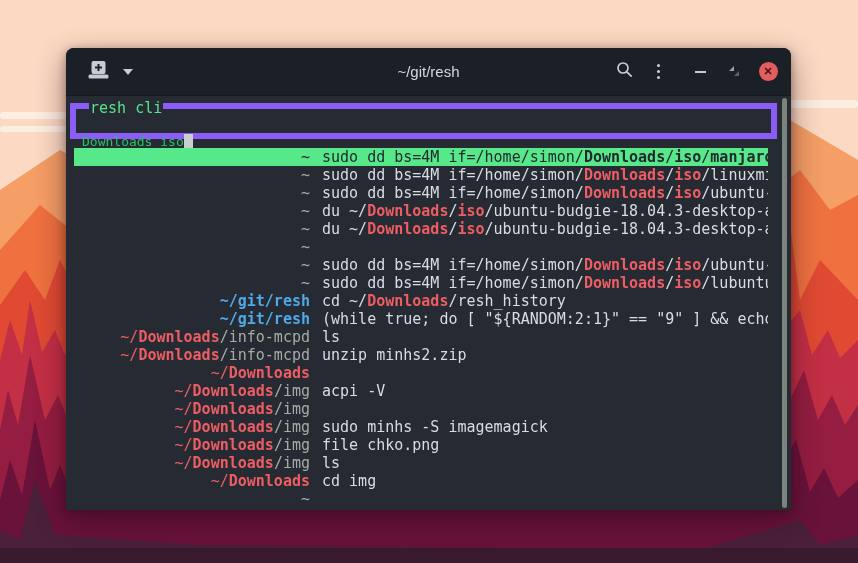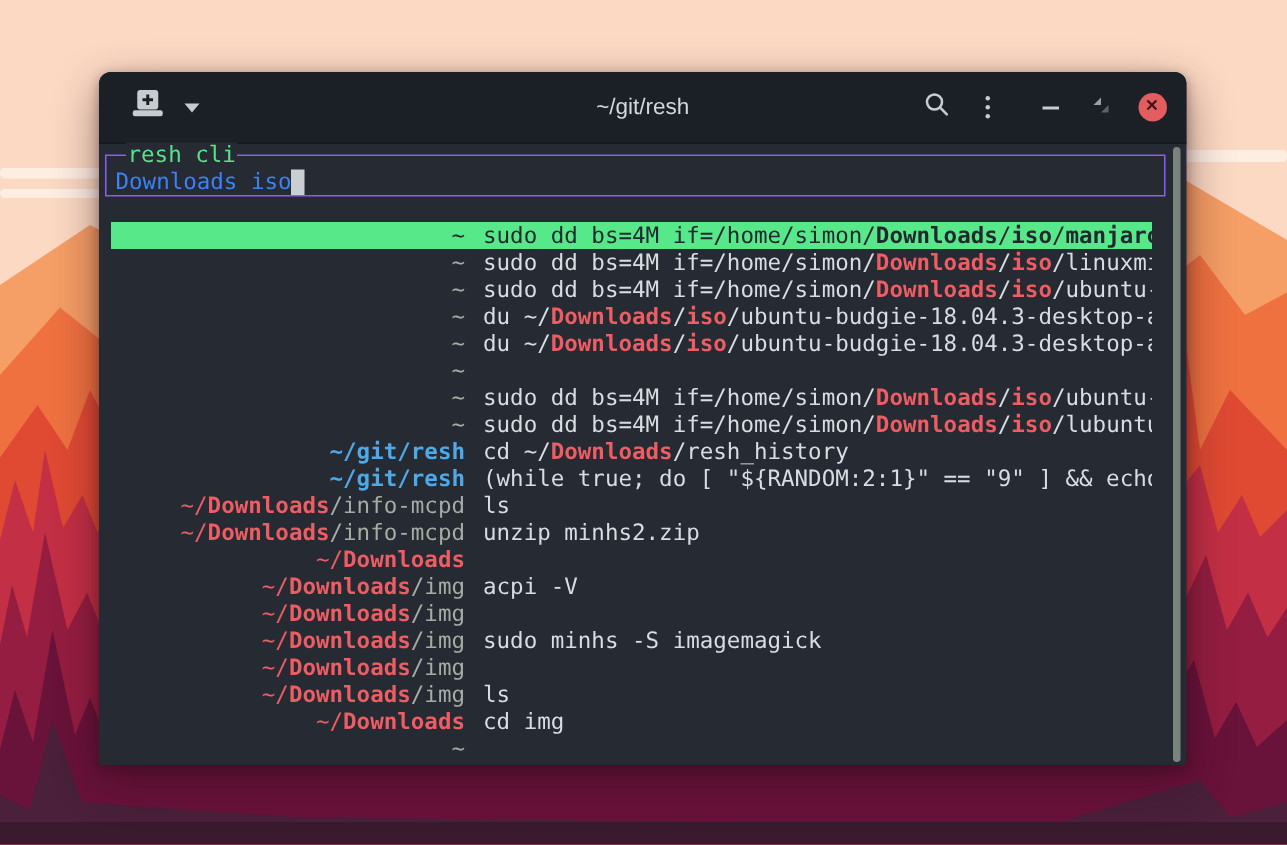--- a/index.html
+++ b/index.html
@@ -27,25 +27,25 @@
   .chevron { width:0; height:0; border-left:5px solid transparent; border-right:5px solid transparent;
              border-top:6px solid #c8ccd0; display:inline-block; }
   .kebab { display:flex; flex-direction:column; gap:3px; }
   .kebab i { width:3px; height:3px; border-radius:50%; background:#c8ccd0; }
   .min-glyph { width:11px; height:2px; background:#c8ccd0; }
   .close-circle { width:19px; height:19px; border-radius:50%; background:#e25d5d;
                   display:flex; align-items:center; justify-content:center;
                   color:#421418; font-size:11px; font-weight:bold; line-height:1; }
 
   
-  .search-frame { position:absolute; left:4px; top:55px; width:707px; height:28px;
-                  border:1px solid #8b5cf6; }
+  .search-frame { position:absolute; left:4px; top:55px; width:707px; height:36px;
+                  border:6px solid #8b5cf6; }
   .frame-label { position:absolute; top:-9px; left:13px; background:#262b33; padding:0 1px;
                  color:#57e389; font-size:15px; line-height:17px; }
-  .query-line { position:absolute; left:6px; top:8px; color:#3b82f6; font-size:15px;
+  .query-line { position:absolute; left:6px; top:24px; color:#22c55e; font-size:13px;
                 line-height:18px; white-space:pre; }
   .cursor { display:inline-block; width:9px; height:17px; background:#c9ced3;
             vertical-align:bottom; margin-left:0px; }
 
   
   .list { position:absolute; top:100px; left:8px; width:694px; }
   .row { height:18px; display:flex; font-size:15px; line-height:18px; white-space:pre;
          overflow:hidden; padding-left:3px; cursor:default; }
   .row .dir { width:233px; min-width:233px; text-align:right; overflow:hidden; }
   .row .cmd { margin-left:12px; flex:1; overflow:hidden; }
@@ -149,20 +149,20 @@
       <div class="row"><span class="dir"><span class="seg-g">~</span></span><span class="cmd"><span class="seg-w">sudo dd bs=4M if=/home/simon/</span><span class="seg-rb">Downloads</span><span class="seg-w">/</span><span class="seg-rb">iso</span><span class="seg-w">/ubuntu-</span></span></div>
       <div class="row"><span class="dir"><span class="seg-g">~</span></span><span class="cmd"><span class="seg-w">sudo dd bs=4M if=/home/simon/</span><span class="seg-rb">Downloads</span><span class="seg-w">/</span><span class="seg-rb">iso</span><span class="seg-w">/lubuntu</span></span></div>
       <div class="row"><span class="dir"><span class="seg-bb">~/git/resh</span></span><span class="cmd"><span class="seg-w">cd ~/</span><span class="seg-rb">Downloads</span><span class="seg-w">/resh_history</span></span></div>
       <div class="row"><span class="dir"><span class="seg-bb">~/git/resh</span></span><span class="cmd"><span class="seg-w">(while true; do [ "${RANDOM:2:1}" == "9" ] &amp;&amp; echo</span></span></div>
       <div class="row"><span class="dir"><span class="seg-r">~/</span><span class="seg-rb">Downloads</span><span class="seg-g">/info-mcpd</span></span><span class="cmd"><span class="seg-w">ls</span></span></div>
       <div class="row"><span class="dir"><span class="seg-r">~/</span><span class="seg-rb">Downloads</span><span class="seg-g">/info-mcpd</span></span><span class="cmd"><span class="seg-w">unzip minhs2.zip</span></span></div>
       <div class="row"><span class="dir"><span class="seg-r">~/</span><span class="seg-rb">Downloads</span></span></div>
       <div class="row"><span class="dir"><span class="seg-r">~/</span><span class="seg-rb">Downloads</span><span class="seg-g">/img</span></span><span class="cmd"><span class="seg-w">acpi -V</span></span></div>
       <div class="row"><span class="dir"><span class="seg-r">~/</span><span class="seg-rb">Downloads</span><span class="seg-g">/img</span></span></div>
       <div class="row"><span class="dir"><span class="seg-r">~/</span><span class="seg-rb">Downloads</span><span class="seg-g">/img</span></span><span class="cmd"><span class="seg-w">sudo minhs -S imagemagick</span></span></div>
-      <div class="row"><span class="dir"><span class="seg-r">~/</span><span class="seg-rb">Downloads</span><span class="seg-g">/img</span></span></div>
+      <div class="row"><span class="dir"><span class="seg-r">~/</span><span class="seg-rb">Downloads</span><span class="seg-g">/img</span></span><span class="cmd"><span class="seg-w">file chko.png</span></span></div>
       <div class="row"><span class="dir"><span class="seg-r">~/</span><span class="seg-rb">Downloads</span><span class="seg-g">/img</span></span><span class="cmd"><span class="seg-w">ls</span></span></div>
       <div class="row"><span class="dir"><span class="seg-r">~/</span><span class="seg-rb">Downloads</span></span><span class="cmd"><span class="seg-w">cd img</span></span></div>
       <div class="row"><span class="dir"><span class="seg-g">~</span></span></div>
     </div>
 
   <div class="scrollbar"></div>
 </div>
 
 </body></html>

